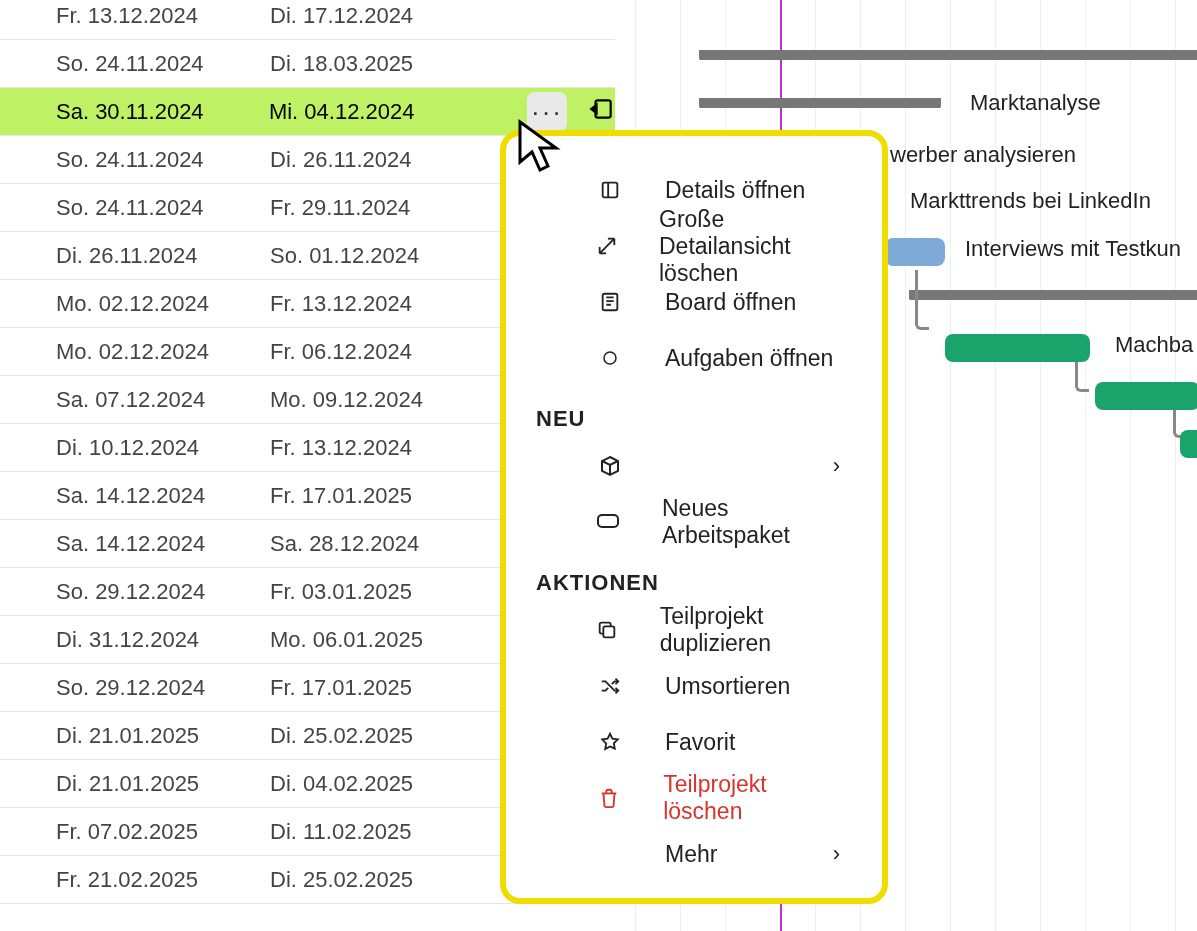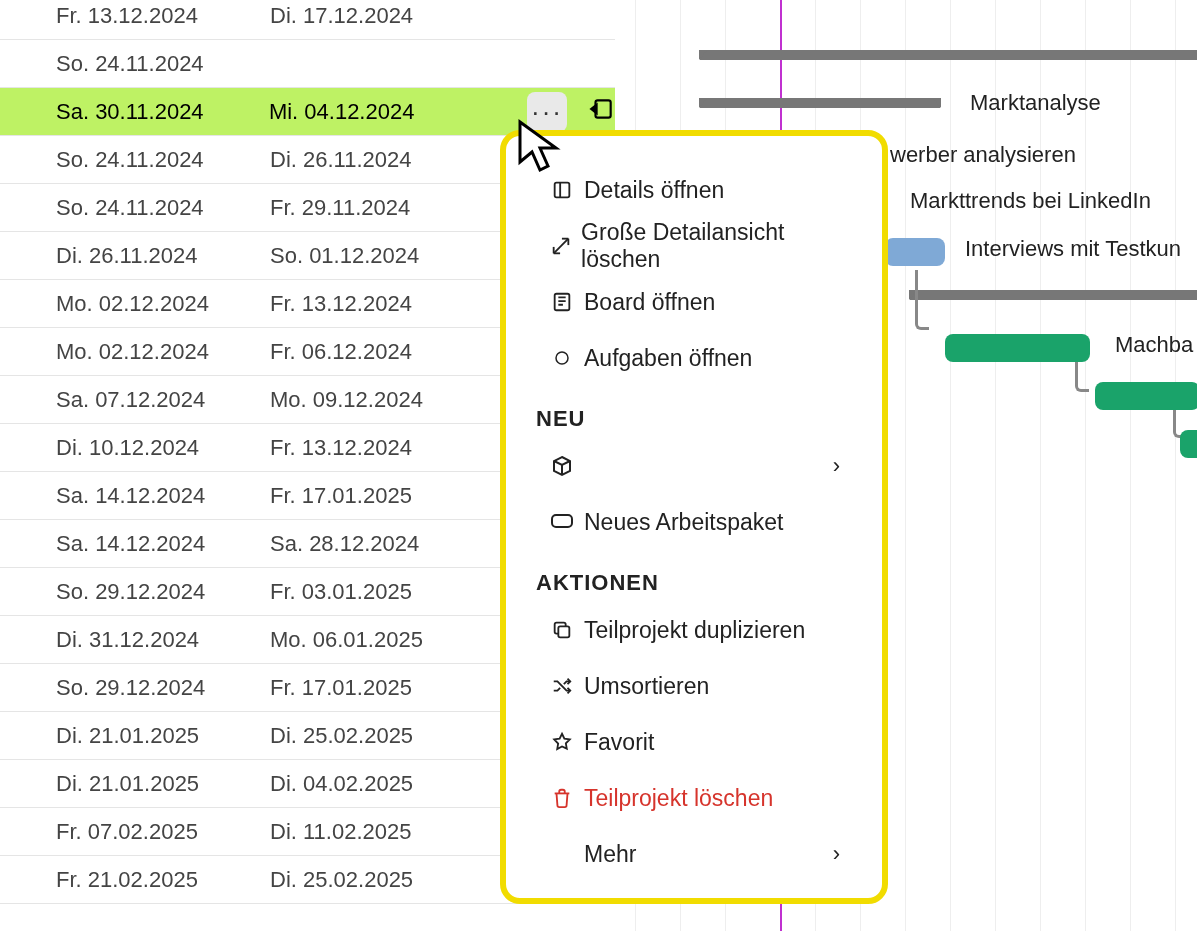--- a/index.html
+++ b/index.html
@@ -35,40 +35,41 @@
 
   .bar-label { position: absolute; font-size: 22px; color: #222; white-space: nowrap; text-align: right; }
 
   .link { position: absolute; width: 14px; border-left: 3px solid #888; border-bottom: 3px solid #888;
           border-bottom-left-radius: 6px; }
 
   
   .ctx { position: absolute; left: 500px; top: 130px; width: 388px; background: #fff;
          border: 6px solid #f1dc00; border-radius: 20px; padding: 26px 0 16px 0; z-index: 50; }
   .ctx-item { display: flex; align-items: center; height: 56px; padding: 0 42px; font-size: 23px;
-              color: #222; cursor: pointer; gap: 8px; }
+              color: #222; cursor: pointer; gap: 41px; margin-left: 48px; }
   .ctx-item .ic { width: 28px; display: flex; justify-content: center; color: #222; }
   .ctx-item.danger { color: #d6342c; }
   .ctx-item.danger .ic { color: #d6342c; }
   .ctx-item .chev { margin-left: auto; font-size: 22px; color: #222; }
   .ctx-head { padding: 20px 30px 6px 30px; font-size: 22px; font-weight: 700; color: #222; letter-spacing: 1px; }
 
   
   .cursor { position: absolute; left: 516px; top: 118px; z-index: 60; pointer-events: none; }
 </style>
 </head>
 <body>
 
 <div class="date-table" id="date-table">
     <div class="date-row">
       <div class="col1">Fr. 13.12.2024</div>
       <div class="col2">Di. 17.12.2024</div>
     </div>
     <div class="date-row">
       <div class="col1">So. 24.11.2024</div>
+      <div class="col2">Di. 18.03.2025</div>
     </div>
     <div class="date-row highlight">
       <div class="col1">Sa. 30.11.2024</div>
       <div class="col2">Mi. 04.12.2024</div>
       <div class="actions">
         <div class="more-btn">
           <span class="more-dots">···</span>
         </div>
         <span><svg width="26" height="26" viewBox="0 0 24 24" fill="none" stroke="#000" stroke-width="2">
             <rect x="6" y="4" width="14" height="16" rx="2"></rect>

